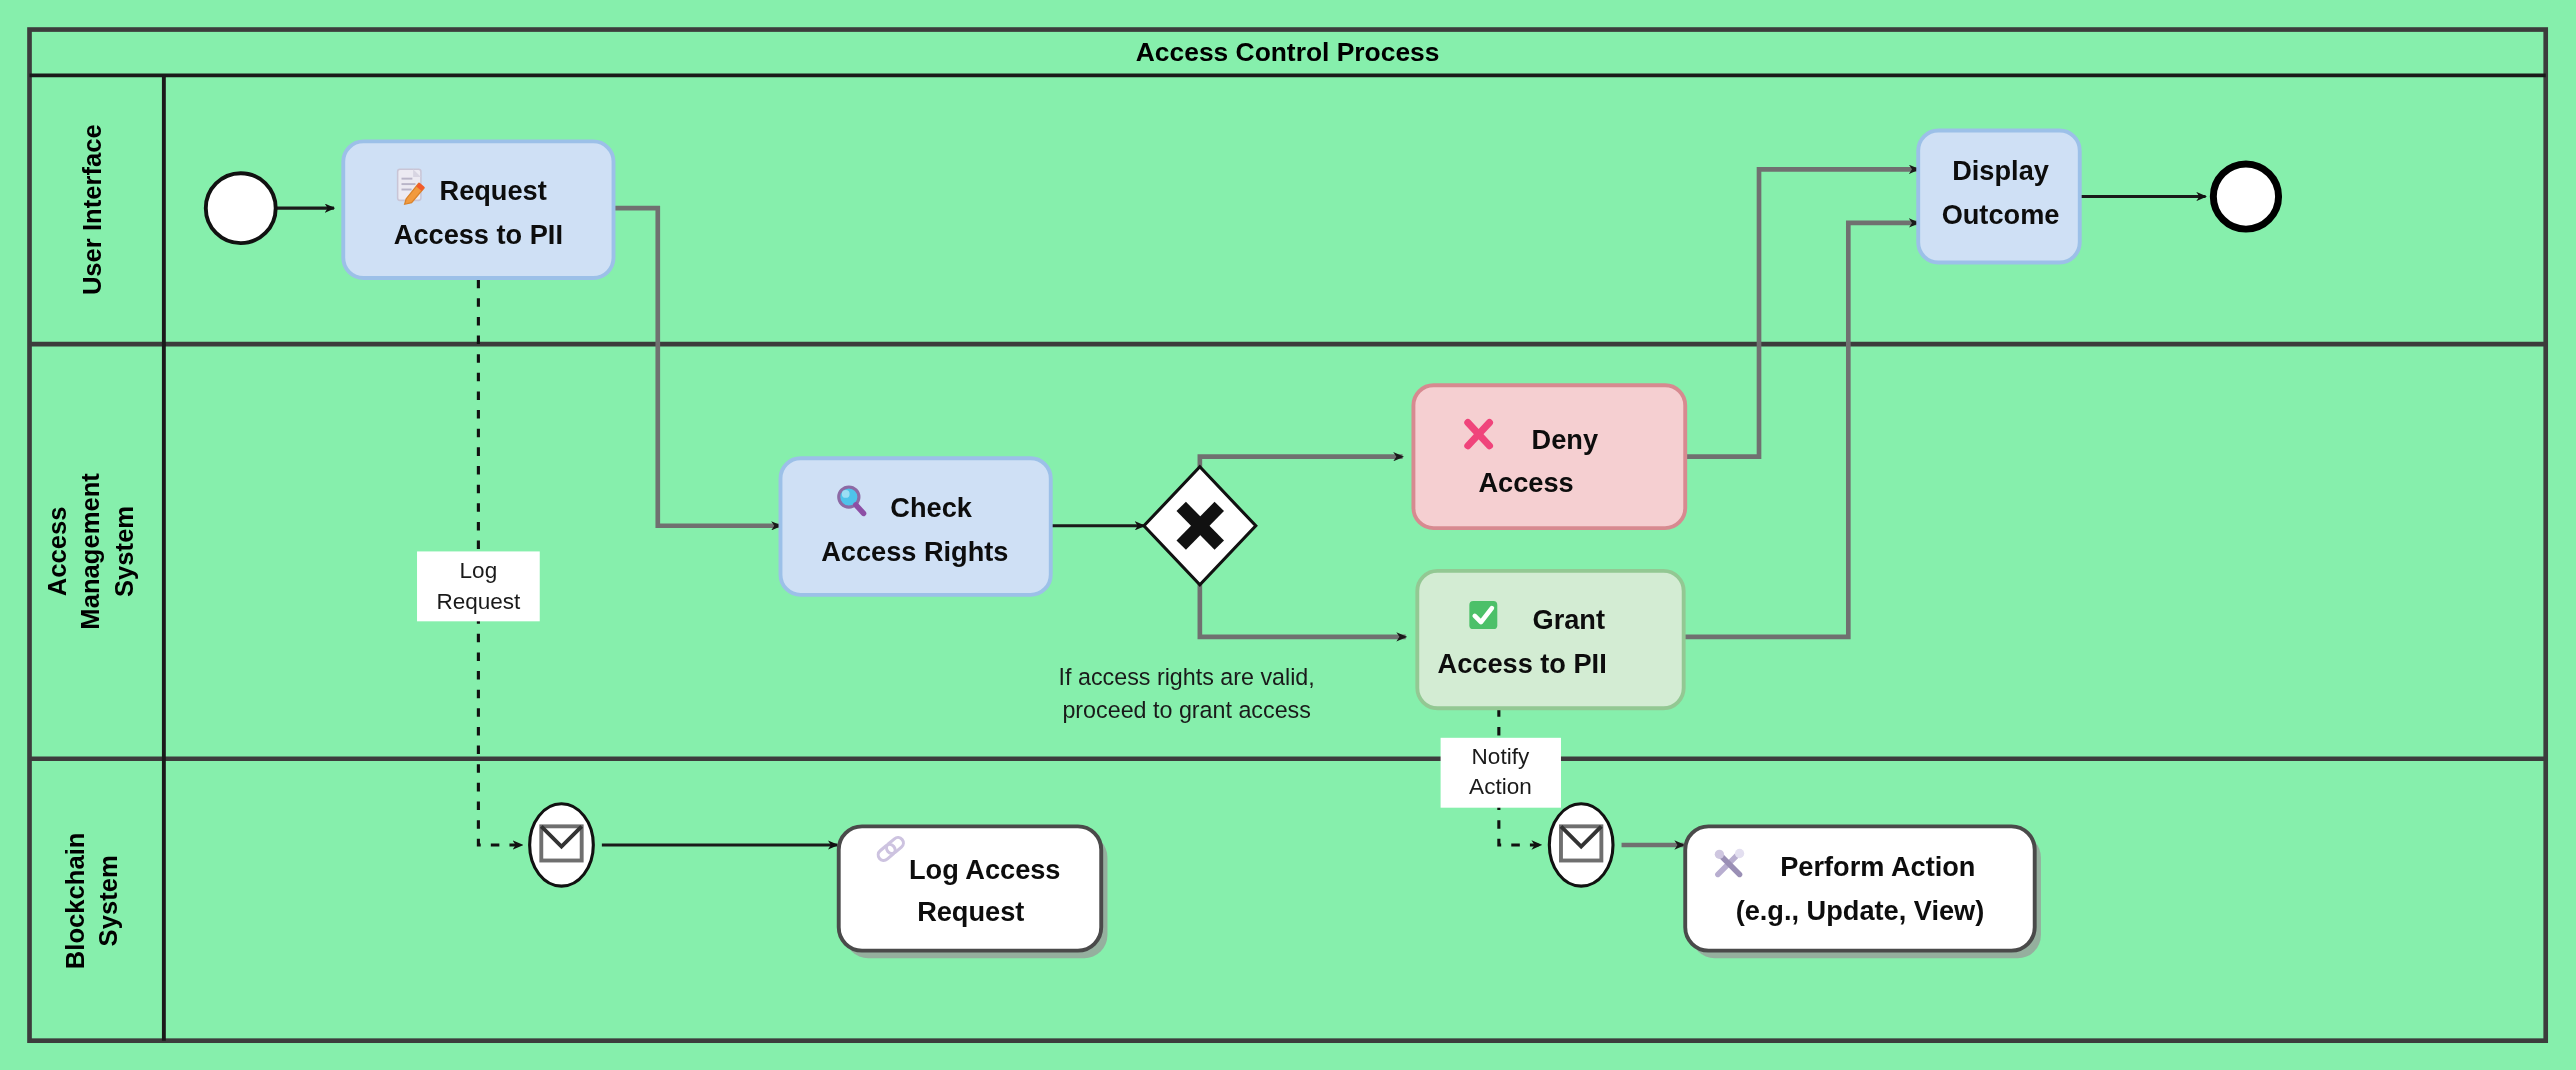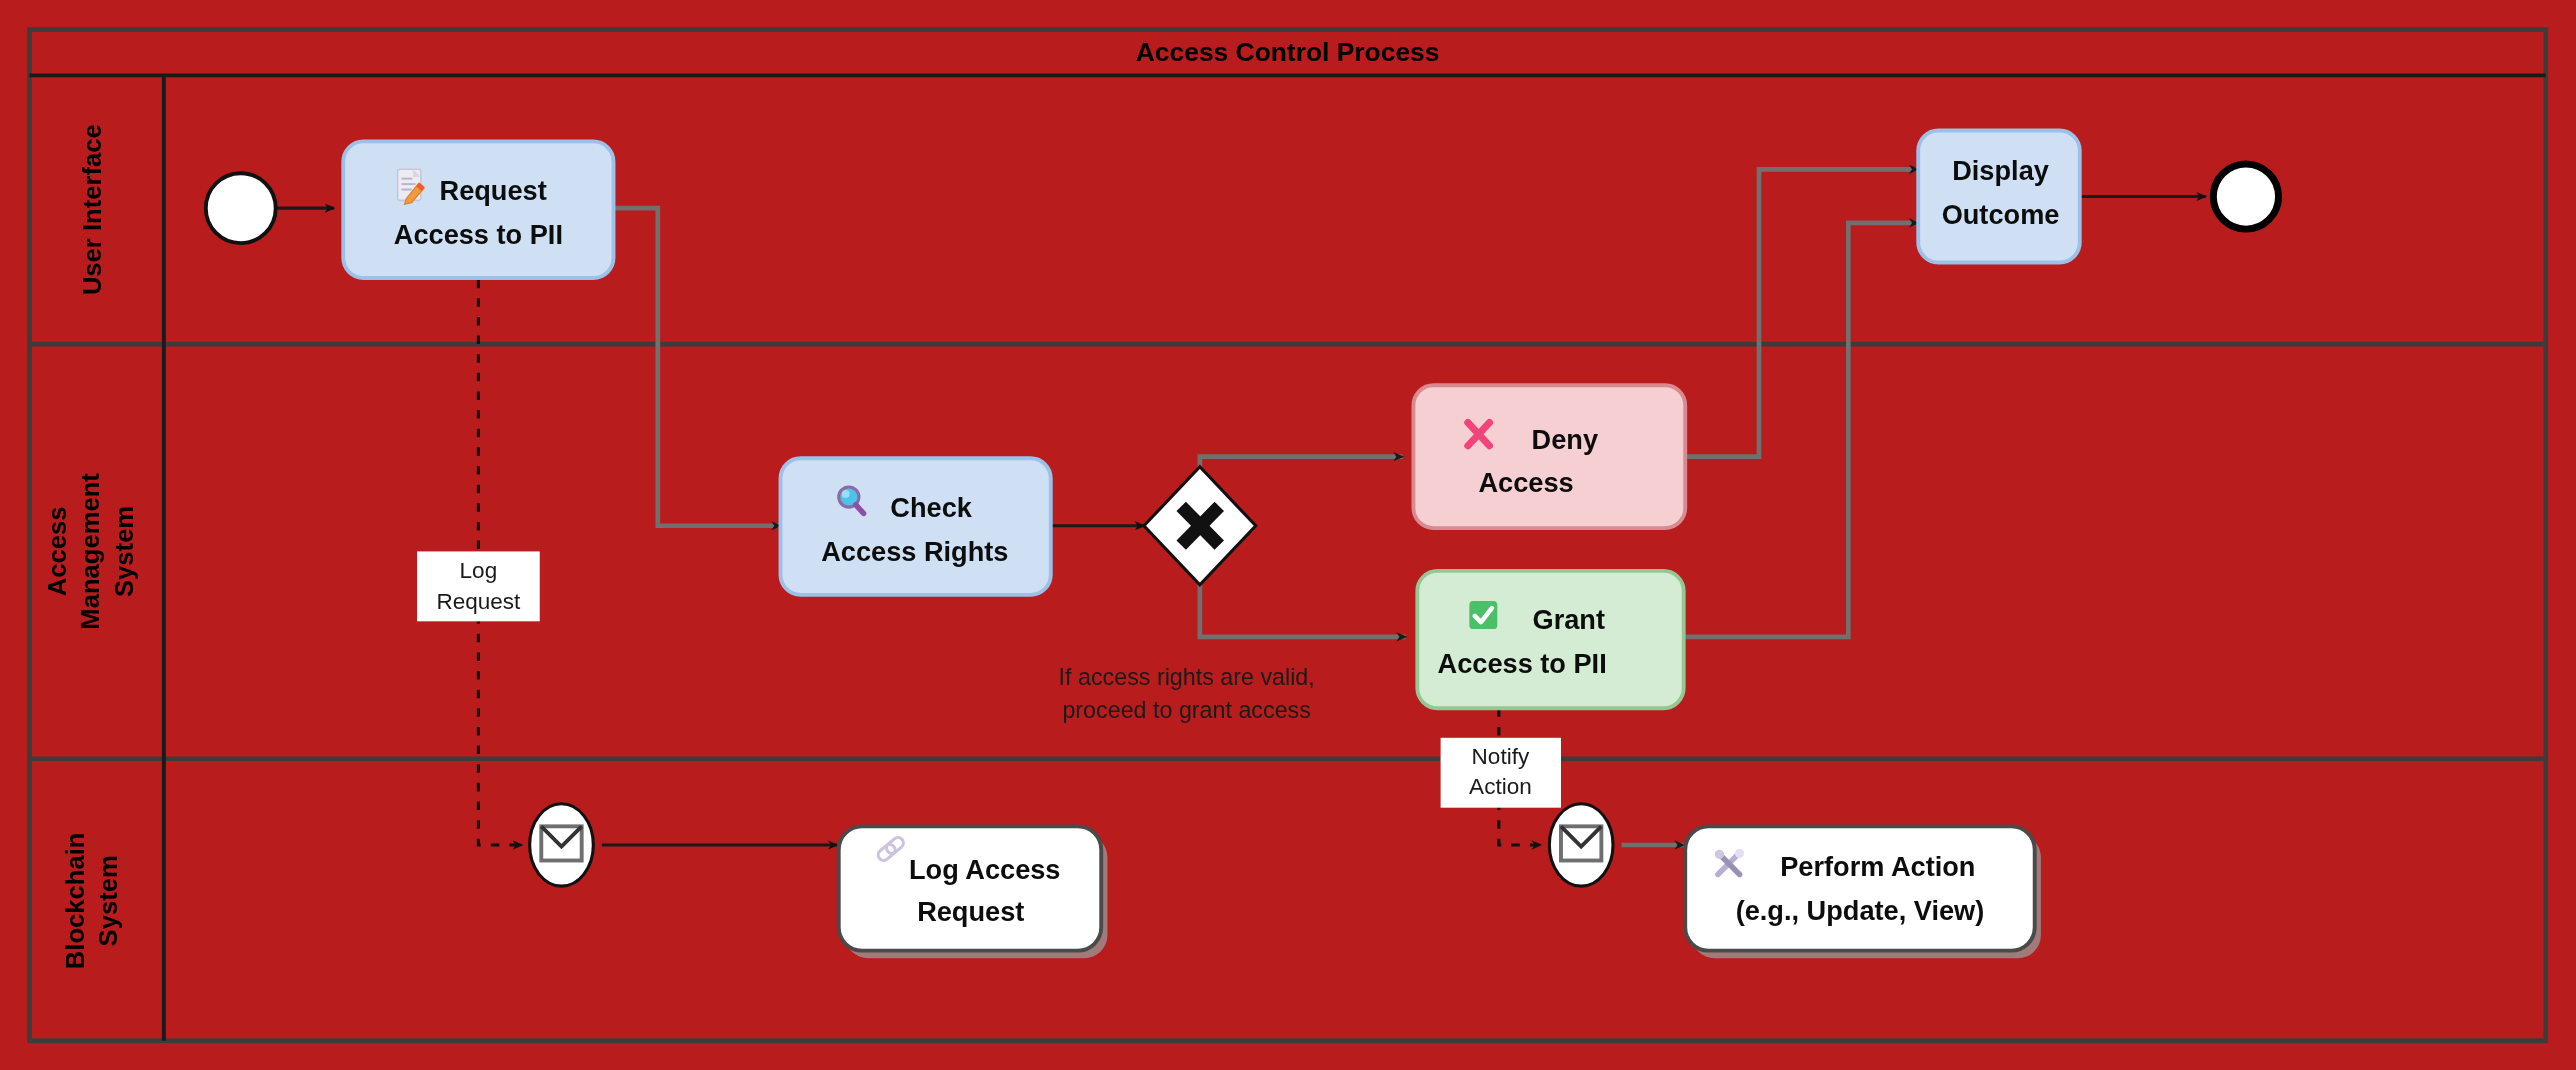--- a/index.html
+++ b/index.html
@@ -8,21 +8,21 @@
     background: #ffffff;
     width: 2576px;
     height: 1071px;
     overflow: hidden;
     font-family: "Liberation Sans", sans-serif;
   }
   #stage {
     position: relative;
     width: 2576px;
     height: 1071px;
-    background: #b91c1c;
+    background: #86efac;
   }
   svg#diagram {
     position: absolute;
     left: 0;
     top: 0;
     width: 2576px;
     height: 1071px;
   }
   .pool-frame {
     fill: none;

